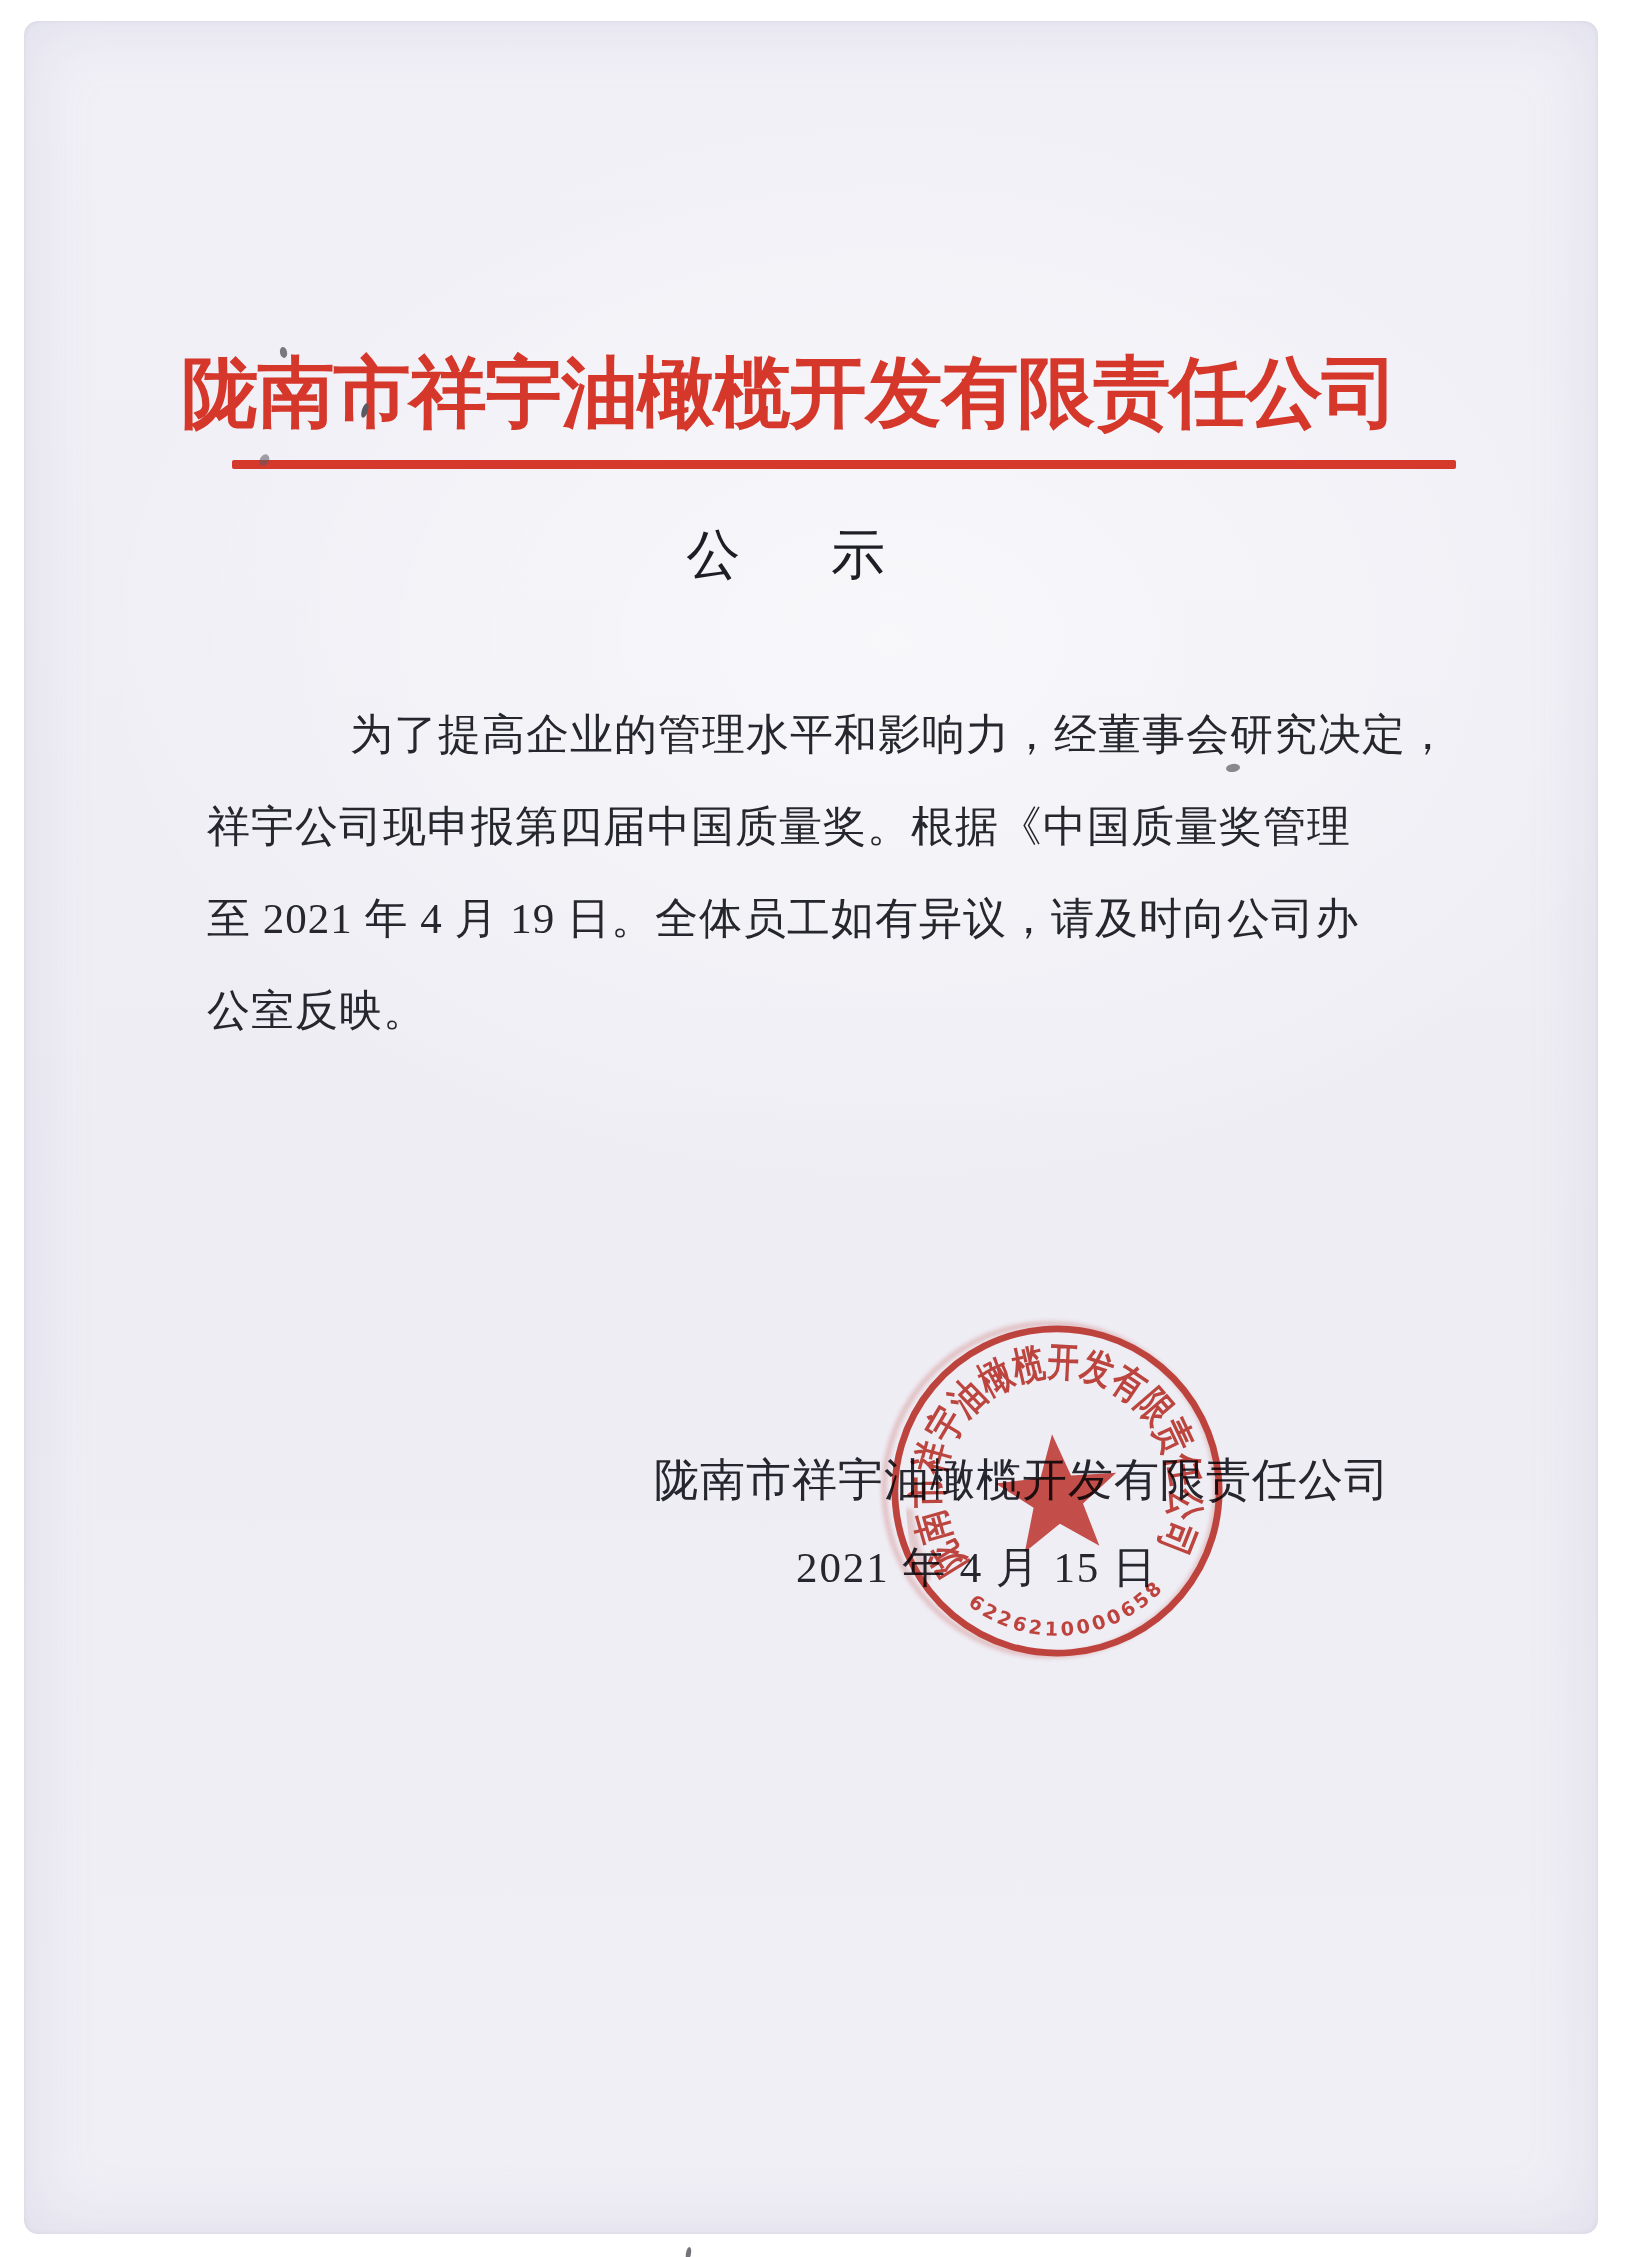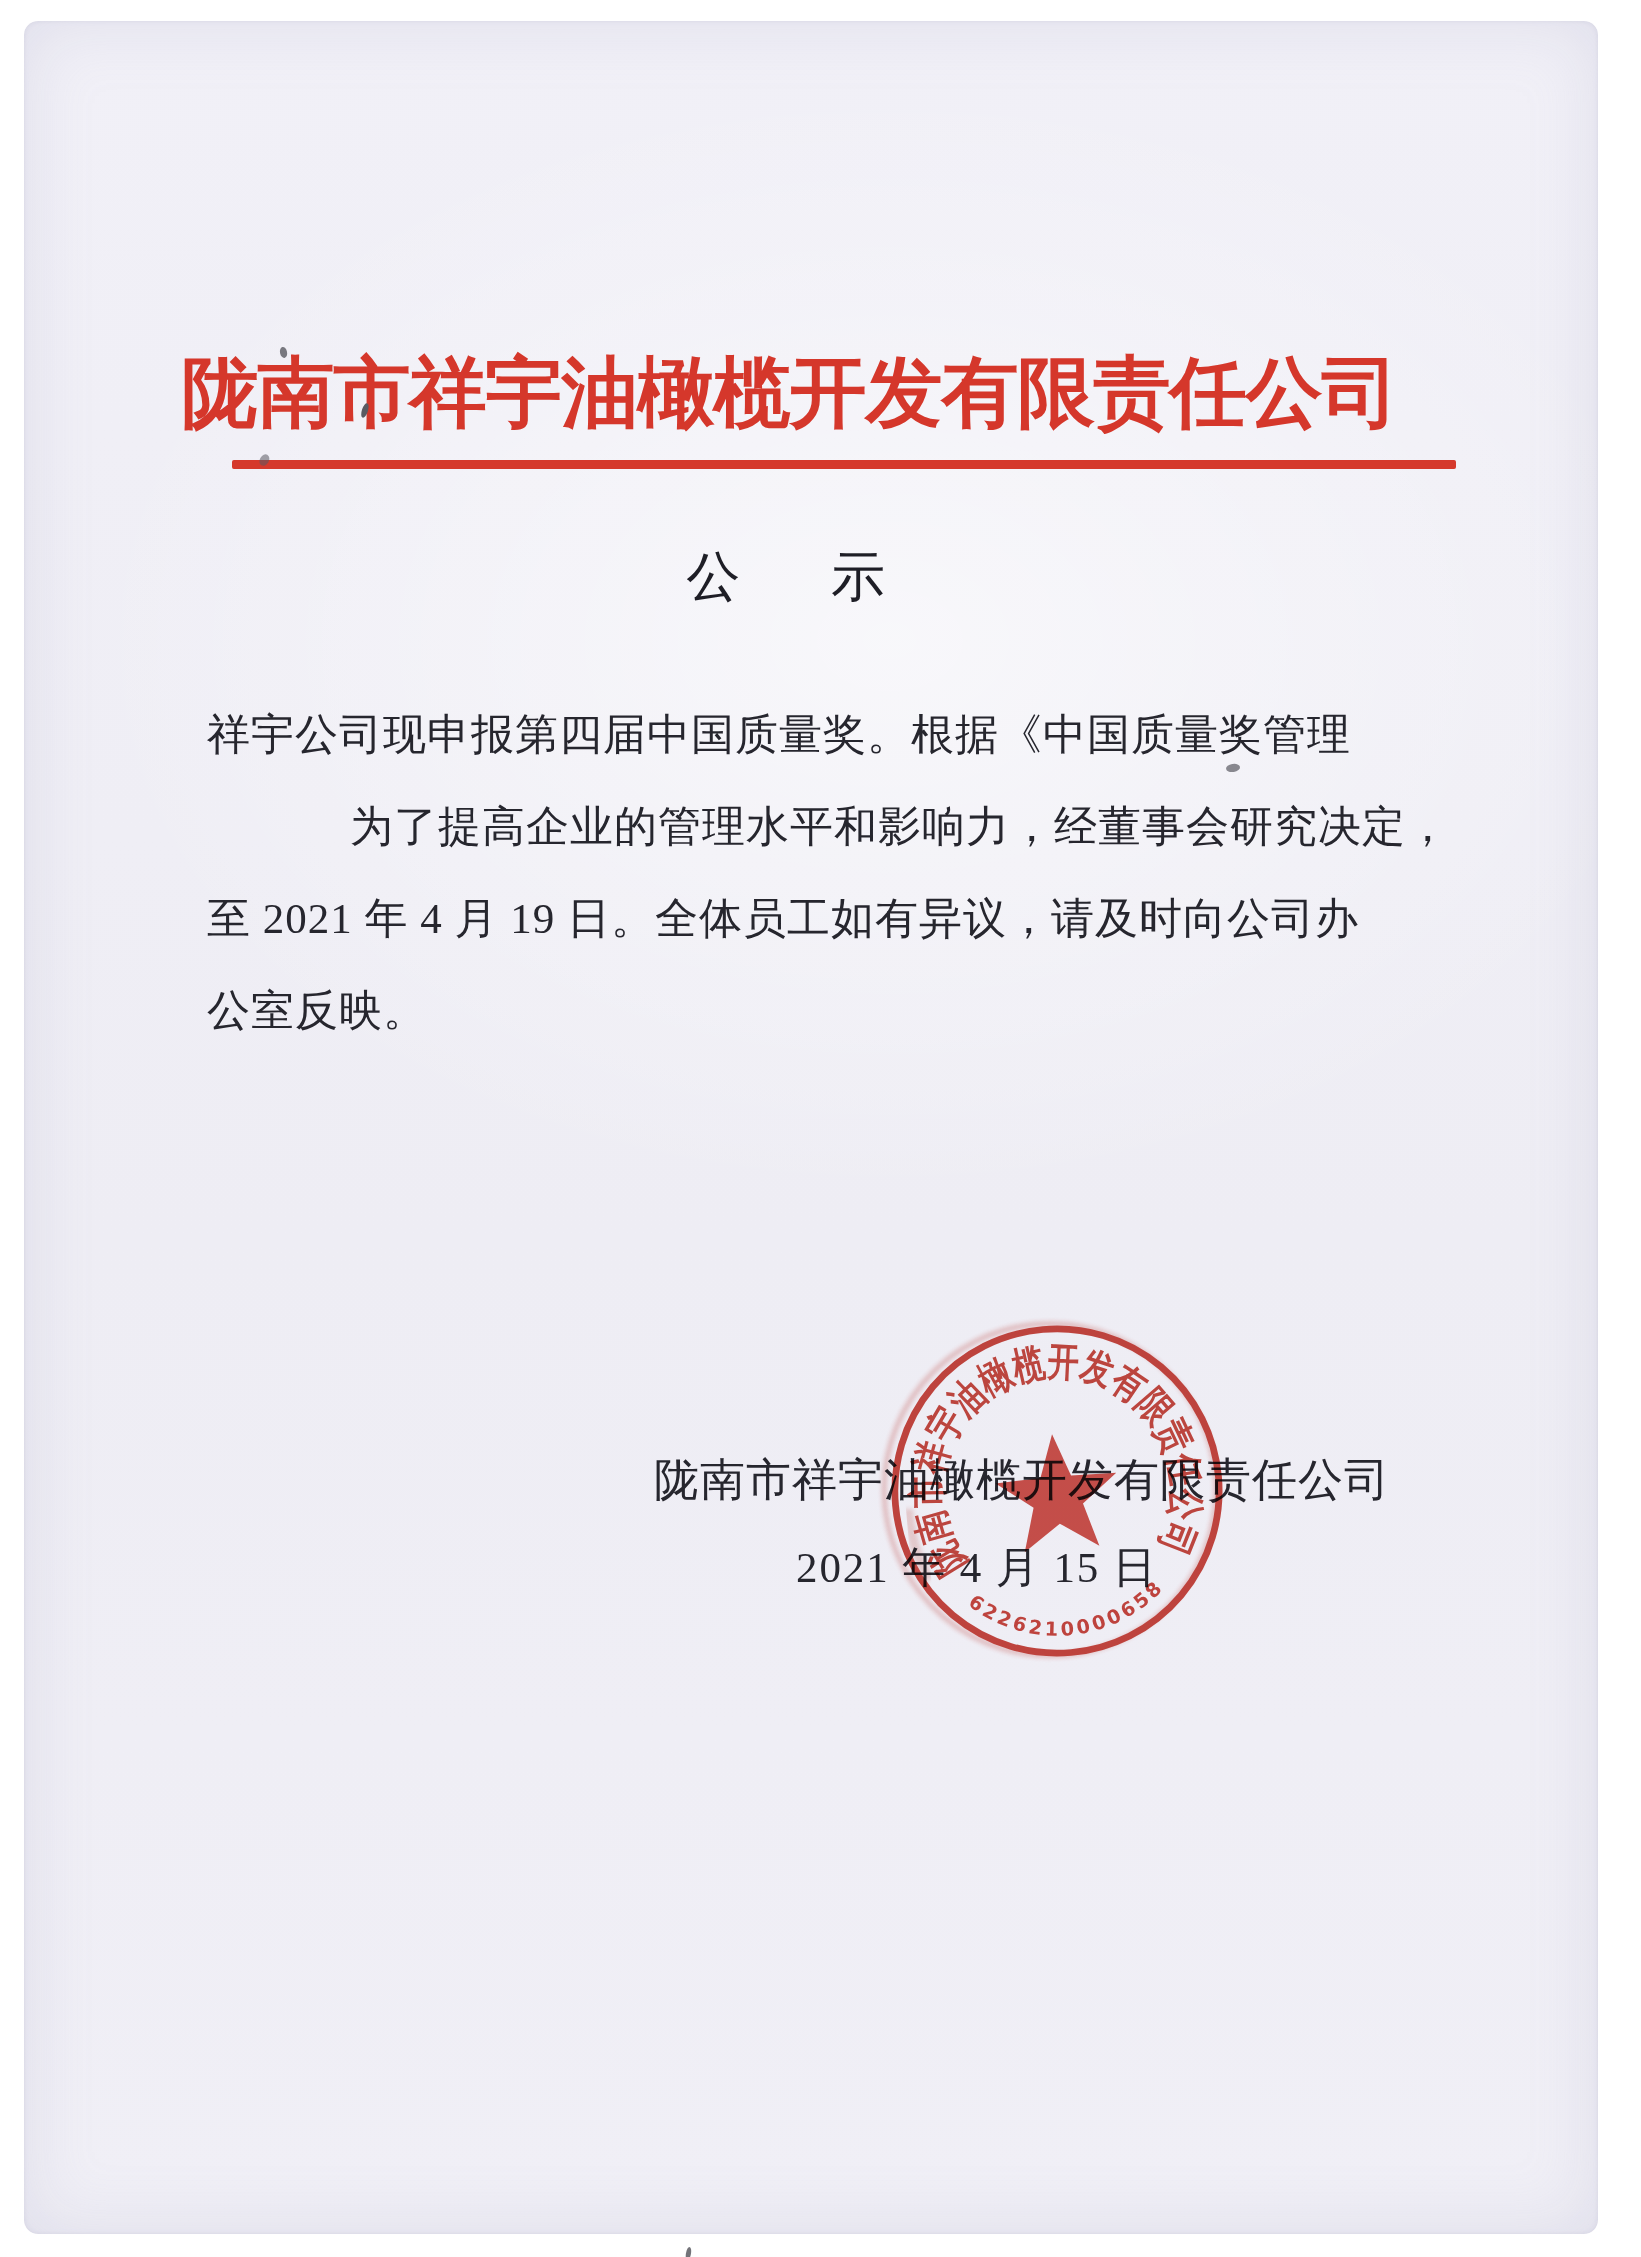--- a/index.html
+++ b/index.html
@@ -27,21 +27,21 @@
     white-space:nowrap;
   }
   .rule{
     position:absolute;left:208px;top:439px;width:1224px;height:8.7px;
     background:#d5392c;border-radius:1.9px;
   }
   .subject{
     position:absolute;left:29px;right:72px;top:498px;
     text-align:center;
     font-size:54px;font-weight:500;letter-spacing:7.7px;word-spacing:62px;
-    color:#1e1e26;white-space:pre;margin-top:22px;
+    color:#1e1e26;white-space:pre;
   }
   .bodytext{
     position:absolute;left:183px;top:668px;width:1284px;
     font-size:43px;letter-spacing:1px;color:#26262e;
   }
   .bodytext .line{height:92px;line-height:92px;white-space:nowrap;}
   .bodytext .line.indent{padding-left:143px;}
   .sig{
     position:absolute;left:630px;top:1429px;
     font-size:45px;letter-spacing:1px;color:#26262e;white-space:nowrap;
@@ -74,22 +74,22 @@
 <div class="scan">
   <div class="paper">
 
     <div class="title">陇南市祥宇油橄榄开发有限责任公司</div>
 
     <div class="rule"></div>
 
     <div class="subject">公 示</div>
 
     <div class="bodytext">
+      <div class="line indent">为了提高企业的管理水平和影响力，经董事会研究决定，</div>
       <div class="line">祥宇公司现申报第四届中国质量奖。根据《中国质量奖管理</div>
-      <div class="line indent">为了提高企业的管理水平和影响力，经董事会研究决定，</div>
       <div class="line">至 2021 年 4 月 19 日。全体员工如有异议，请及时向公司办</div>
       <div class="line">公室反映。</div>
     </div>
 
     <div class="sig">陇南市祥宇油橄榄开发有限责任公司</div>
 
     <div class="sigdate">2021 年 4 月 15 日</div>
 
     <svg class="stamp" viewBox="0 0 400 400" xmlns="http://www.w3.org/2000/svg">
       <defs>

